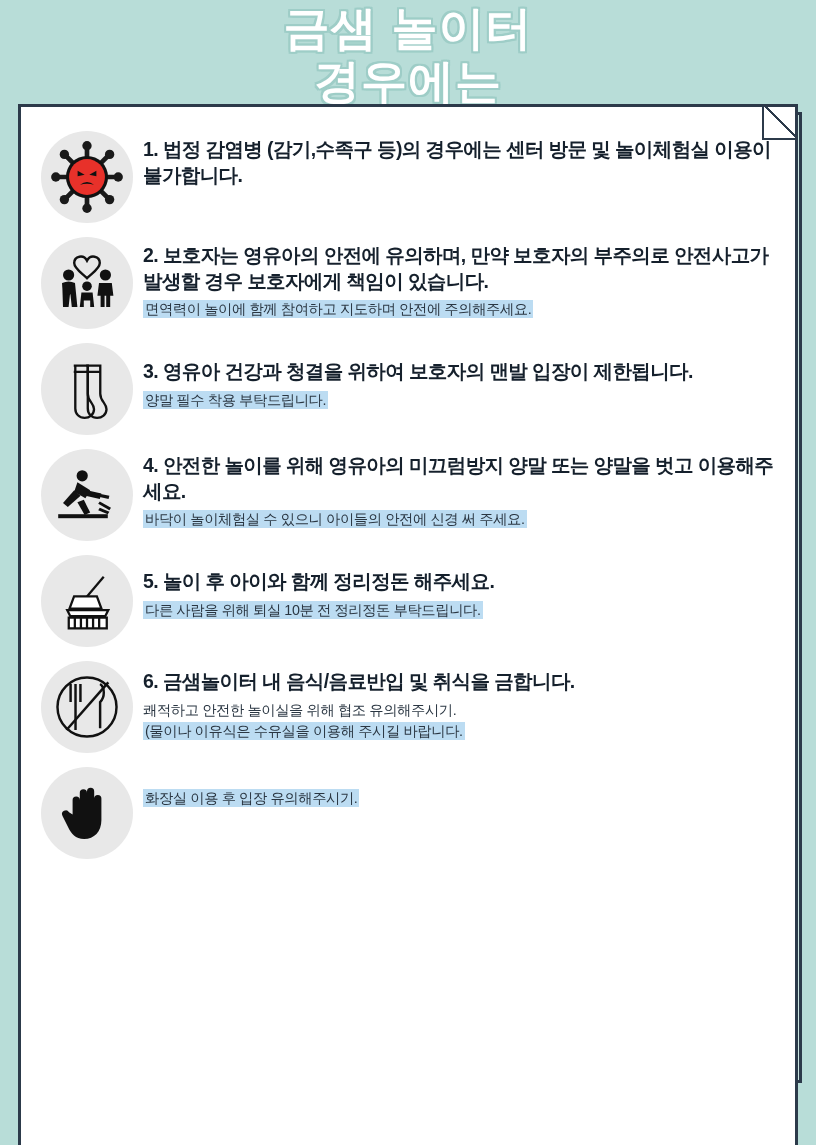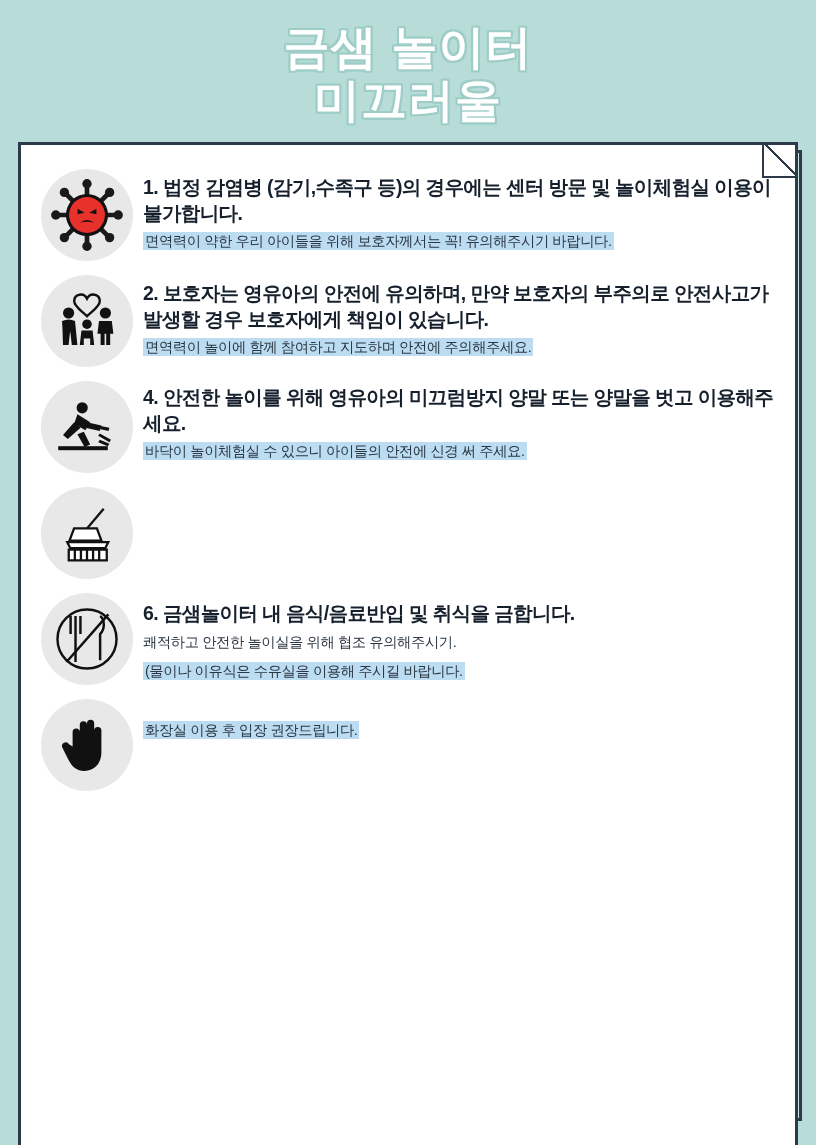--- a/index.html
+++ b/index.html
@@ -10,21 +10,21 @@
     width: 816px;
     height: 1145px;
     background: #b8ddd8;
     font-family: "Liberation Sans", "DejaVu Sans", sans-serif;
     overflow: hidden;
     position: relative;
   }
 
   
   .header {
-    height: 142px;
+    height: 104px;
     background: #b8ddd8;
     display: flex;
     flex-direction: column;
     align-items: center;
     justify-content: center;
     box-sizing: border-box;
     padding-top: 6px;
   }
   .header-line {
     font-size: 46px;
@@ -146,21 +146,21 @@
   .item-3 .text-cell { padding-top: 22px; }
   .item-5 .text-cell { padding-top: 20px; }
   .item-6 .text-cell { padding-top: 14px; }
   .item-7 .text-cell { padding-top: 22px; }
 </style>
 </head>
 <body>
 
 <div class="header">
   <div class="header-line">금샘 놀이터</div>
-  <div class="header-line">미끄러울</div>
+  <div class="header-line">경우에는</div>
 </div>
 
 <div class="card-wrap">
   <div class="card-shadow"></div>
   <div class="card">
     <div class="fold"></div>
 
     <div class="list">
 
       <div class="item item-1">
@@ -190,21 +190,20 @@
               <circle cx="50" cy="50" r="27" fill="#111"></circle>
               <circle cx="50" cy="50" r="23" fill="#e8312a"></circle>
               <path d="M38 42 L47 47 L38 49 Z" fill="#111"></path>
               <path d="M62 42 L53 47 L62 49 Z" fill="#111"></path>
               <path d="M41 60 Q50 53 59 60 Q50 57 41 60 Z" fill="#111"></path>
             </svg>
           </div>
         </div>
         <div class="text-cell">
           <div class="main-line"><span class="num">1. </span>법정 감염병 (감기,수족구 등)의 경우에는 센터 방문 및 놀이체험실 이용이 불가합니다.</div>
-          <div class="sub-line"><span class="hl">면역력이 약한 우리 아이들을 위해 보호자께서는 꼭! 유의해주시기 바랍니다.</span></div>
         </div>
       </div>
 
       <div class="item item-2">
         <div class="icon-cell">
           <div class="icon-circle">
             <svg width="80" height="80" viewBox="0 0 100 100" fill="#111">
               <path d="M50 22 c-4-8-16-6-16 3 0 7 10 13 16 19 6-6 16-12 16-19 0-9-12-11-16-3z" fill="none" stroke="#111" stroke-width="3"></path>
               <circle cx="27" cy="40" r="7"></circle>
               <path d="M19 50 h16 l3 30 h-7 l-2-18 -2 18 h-7 z"></path>
@@ -215,20 +214,36 @@
               <path d="M43 62 h14 l2 18 h-5 v-8 h-8 v8 h-5 z"></path>
             </svg>
           </div>
         </div>
         <div class="text-cell">
           <div class="main-line"><span class="num">2. </span>보호자는 영유아의 안전에 유의하며, 만약 보호자의 부주의로 안전사고가 발생할 경우 보호자에게 책임이 있습니다.</div>
           <div class="sub-line"><span class="hl">면역력이 놀이에 함께 참여하고 지도하며 안전에 주의해주세요.</span></div>
         </div>
       </div>
 
+      <div class="item item-3">
+        <div class="icon-cell">
+          <div class="icon-circle">
+            <svg width="78" height="78" viewBox="0 0 100 100" fill="none" stroke="#111" stroke-width="3">
+              <path d="M33 20 h18 v36 c0 10 8 12 8 20 0 7-6 11-12 11 -7 0-12-5-12-12 V20z"></path>
+              <line x1="33" y1="28" x2="51" y2="28"></line>
+              <path d="M57 20 h18 v36 c0 10 8 12 8 20 0 7-6 11-12 11 -7 0-12-5-12-12 V20z" transform="translate(-8,0)"></path>
+              <line x1="49" y1="28" x2="67" y2="28"></line>
+            </svg>
+          </div>
+        </div>
+        <div class="text-cell">
+          <div class="main-line"><span class="num">3. </span>영유아 건강과 청결을 위하여 보호자의 맨발 입장이 제한됩니다.</div>
+          <div class="sub-line"><span class="hl">양말 필수 착용 부탁드립니다.</span></div>
+        </div>
+      </div>
 
       <div class="item item-4">
         <div class="icon-cell">
           <div class="icon-circle">
             <svg width="80" height="80" viewBox="0 0 100 100">
               <g fill="#111">
                 <circle cx="44" cy="26" r="7"></circle>
                 <path d="M38 34 l16 10 -6 10 -14 -8 z"></path>
                 <path d="M50 44 l18 4 -2 7 -18 -4 z"></path>
                 <path d="M34 44 l-14 16 6 5 16 -14 z"></path>
@@ -258,49 +273,53 @@
                 <path d="M26 72 h50 v14 h-50 z" fill="#fff"></path>
                 <line x1="34" y1="72" x2="34" y2="86"></line>
                 <line x1="42" y1="72" x2="42" y2="86"></line>
                 <line x1="50" y1="72" x2="50" y2="86"></line>
                 <line x1="58" y1="72" x2="58" y2="86"></line>
                 <line x1="66" y1="72" x2="66" y2="86"></line>
               </g>
             </svg>
           </div>
         </div>
+        <div class="text-cell">
+          <div class="main-line"><span class="num">5. </span>놀이 후 아이와 함께 정리정돈 해주세요.</div>
+          <div class="sub-line"><span class="hl">다른 사람을 위해 퇴실 10분 전 정리정돈 부탁드립니다.</span></div>
+        </div>
       </div>
 
       <div class="item item-6">
         <div class="icon-cell">
           <div class="icon-circle">
             <svg width="82" height="82" viewBox="0 0 100 100" stroke="#111" stroke-width="3" fill="none">
               <circle cx="50" cy="50" r="36"></circle>
               <path d="M36 22 v22 M30 22 v22 M42 22 v22"></path>
               <path d="M36 44 v34"></path>
               <path d="M66 22 c6 4 6 16 0 22 v32"></path>
               <line x1="25" y1="78" x2="76" y2="20"></line>
             </svg>
           </div>
         </div>
         <div class="text-cell">
           <div class="main-line"><span class="num">6. </span>금샘놀이터 내 음식/음료반입 및 취식을 금합니다.</div>
           <div class="sub-line">쾌적하고 안전한 놀이실을 위해 협조 유의해주시기.</div>
-          <div class="sub-line" style="margin-top:9px"><span class="hl">(물이나 이유식은 수유실을 이용해 주시길 바랍니다.</span></div>
+          <div class="sub-line" style="margin-top:1px"><span class="hl">(물이나 이유식은 수유실을 이용해 주시길 바랍니다.</span></div>
         </div>
       </div>
 
       <div class="item item-7">
         <div class="icon-cell">
           <div class="icon-circle">
             <svg width="72" height="72" viewBox="0 0 100 100" fill="#111">
               <path d="M30 52 V32 a5 5 0 0 1 10 0 v14 V22 a5 5 0 0 1 10 0 v24 V20 a5 5 0 0 1 10 0 v26 V30 a5 5 0 0 1 10 0 v30 c0 16-10 26-24 26 -12 0-18-8-22-16 l-8-16 a5 5 0 0 1 9-5 z"></path>
             </svg>
           </div>
         </div>
         <div class="text-cell">
-          <div class="sub-line"><span class="hl">화장실 이용 후 입장 권장드립니다.</span></div>
+          <div class="sub-line"><span class="hl">화장실 이용 후 입장 유의해주시기.</span></div>
         </div>
       </div>
 
     </div>
   </div>
 </div>
 
 </body></html>

